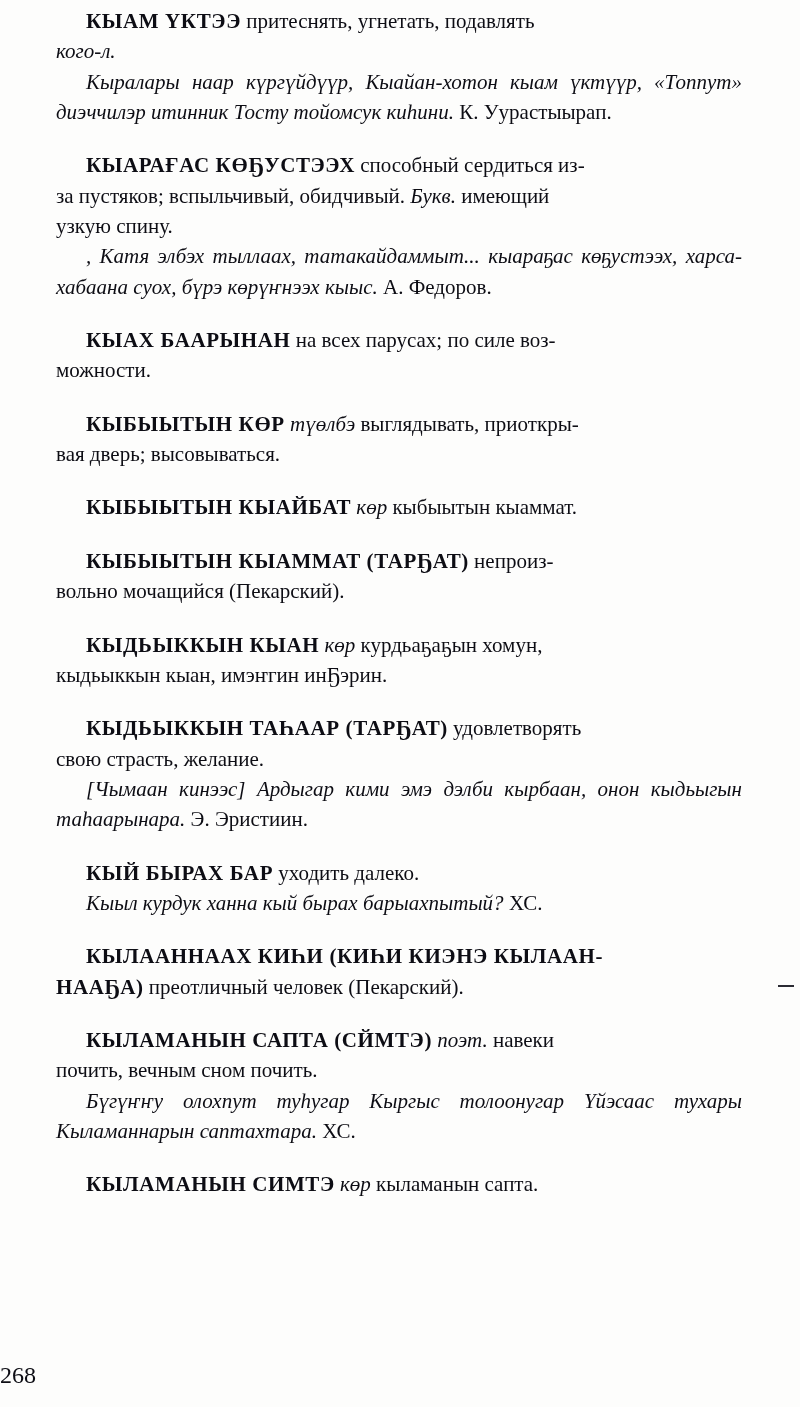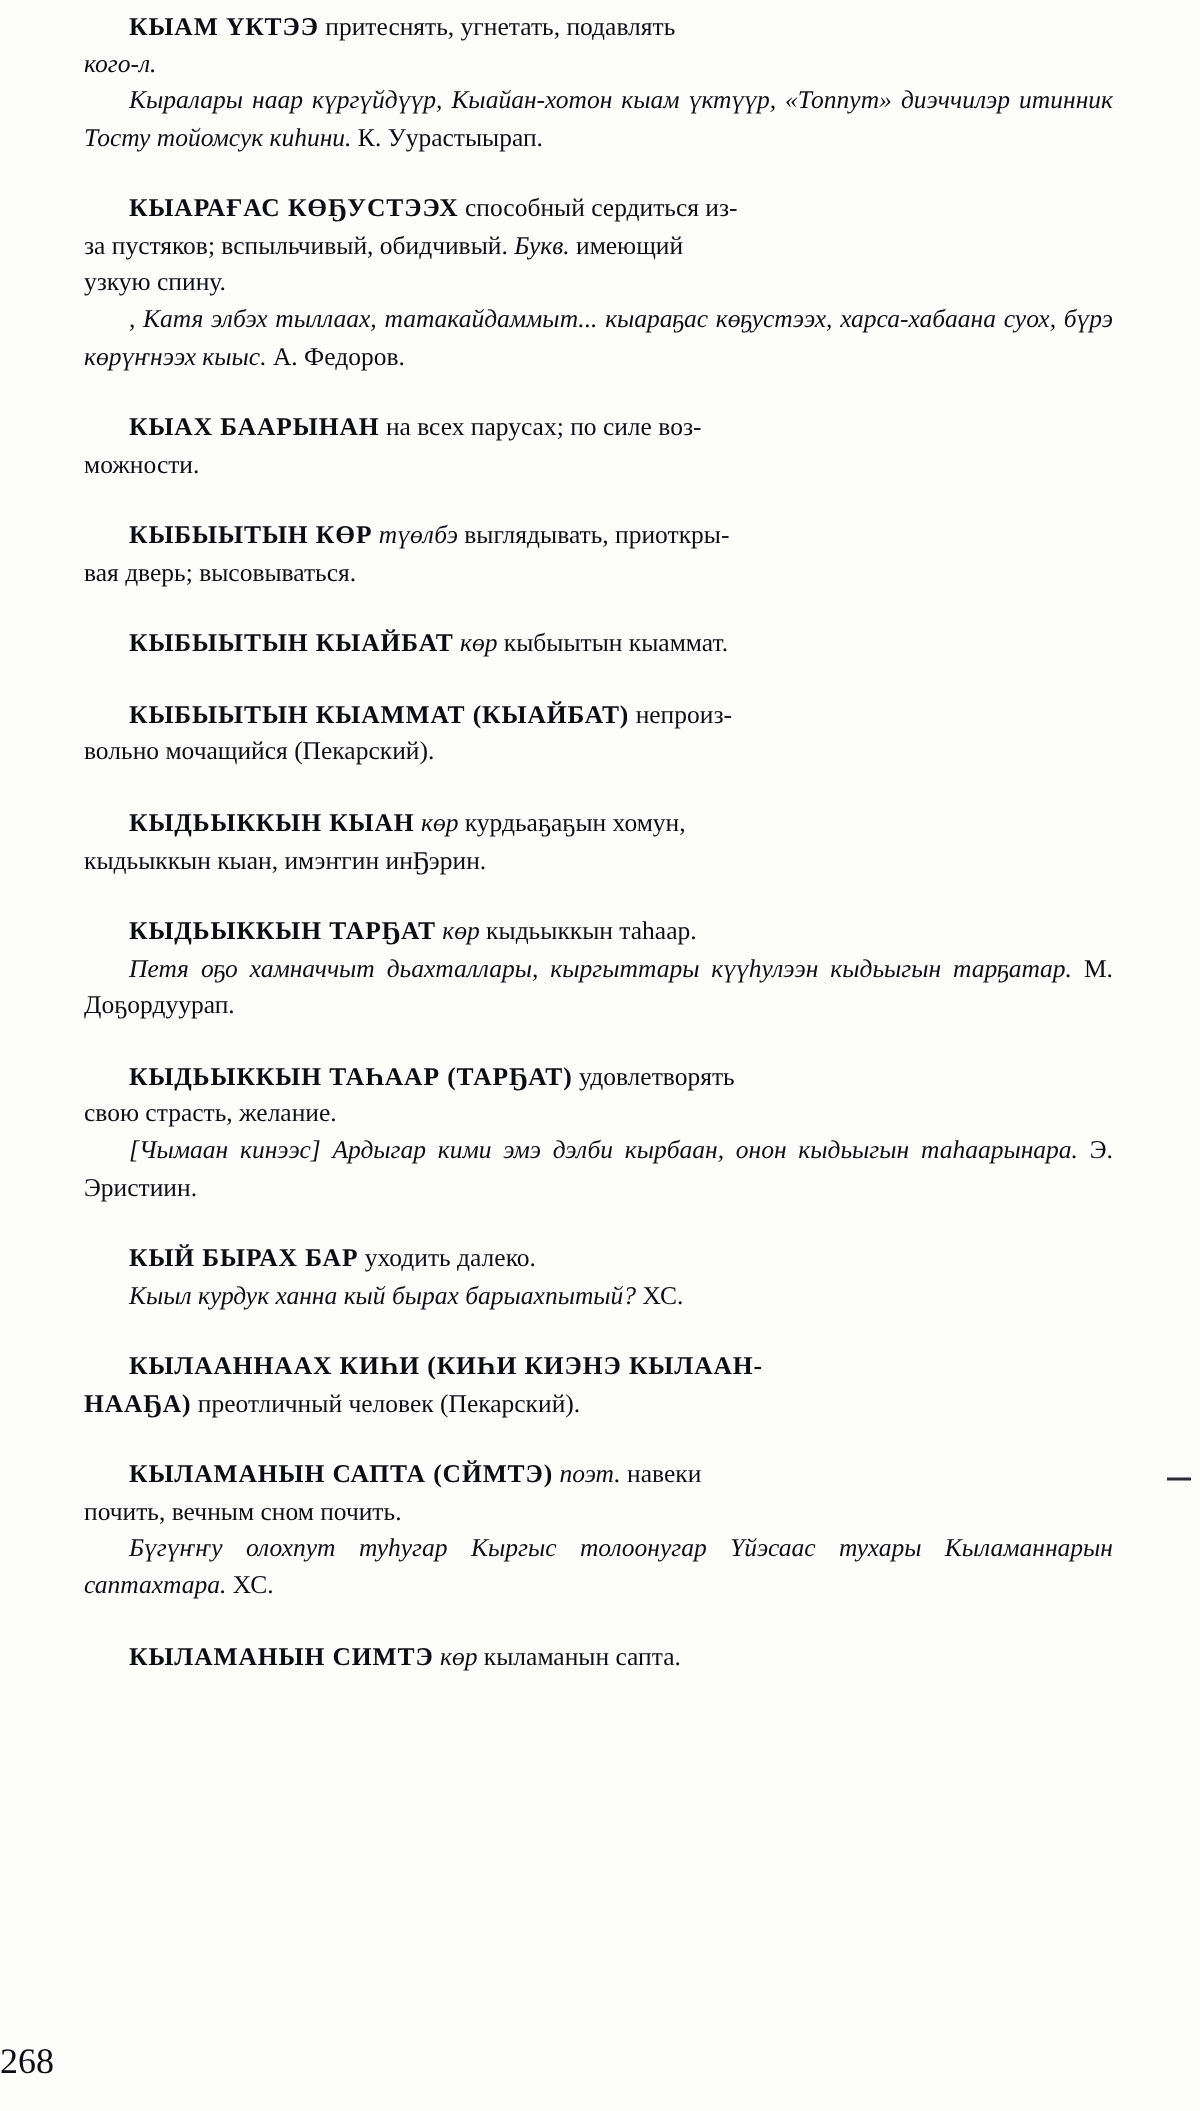--- a/index.html
+++ b/index.html
@@ -14,21 +14,21 @@
   .page {
     position: relative;
     width: 800px;
     height: 1407px;
     background: #fdfdfc;
     box-sizing: border-box;
     padding: 6px 58px 0 56px;
     overflow: hidden;
   }
   .entries {
-    font-size: 17px;
+    font-size: 21px;
     line-height: 1.445;
     text-align: justify;
     text-justify: inter-word;
   }
   .entry {
     margin: 0 0 1px 0;
   }
   .entry + .entry {
     margin-top: 23px;
   }
@@ -124,33 +124,29 @@
     <div class="entry">
       <div class="blk hang"><span class="hw">КЫБЫЫТЫН КӨР</span><span class="ital"> түөлбэ</span><span> выглядывать, приоткры-</span></div>
       <div class="blk">вая дверь; высовываться.</div>
     </div>
 
     <div class="entry">
       <div class="blk hang"><span class="hw">КЫБЫЫТЫН КЫАЙБАТ</span><span class="ital"> көр</span><span> кыбыытын кыаммат.</span></div>
     </div>
 
     <div class="entry">
-      <div class="blk hang"><span class="hw">КЫБЫЫТЫН КЫАММАТ (КЫАЙБАТ)</span><span> непроиз-</span></div>
+      <div class="blk hang"><span class="hw">КЫБЫЫТЫН КЫАММАТ (ТАРҔАТ)</span><span> непроиз-</span></div>
       <div class="blk">вольно мочащийся (Пекарский).</div>
     </div>
 
     <div class="entry">
       <div class="blk hang"><span class="hw">КЫДЬЫККЫН КЫАН</span><span class="ital"> көр</span><span>  курдьаҕаҕын хомун,</span></div>
       <div class="blk">кыдьыккын кыан, имэҥгин инҔэрин.</div>
     </div>
 
-    <div class="entry">
-      <div class="blk hang"><span class="hw">КЫДЬЫККЫН ТАРҔАТ</span><span class="ital"> көр</span><span>  кыдьыккын таһаар.</span></div>
-      <div class="blk ex"><span>Петя оҕо хамначчыт дьахталлары, кыргыттары күүһулээн кыдьыгын тарҕатар.</span><span class="src"> М. Доҕордуурап.</span></div>
-    </div>
 
     <div class="entry">
       <div class="blk hang"><span class="hw">КЫДЬЫККЫН ТАҺААР (ТАРҔАТ)</span><span> удовлетворять</span></div>
       <div class="blk">свою страсть, желание.</div>
       <div class="blk ex"><span>[Чымаан кинээс] Ардыгар кими эмэ дэлби кырбаан, онон кыдьыгын таһаарынара.</span><span class="src"> Э. Эристиин.</span></div>
     </div>
 
     <div class="entry">
       <div class="blk hang"><span class="hw">КЫЙ БЫРАХ БАР</span><span>  уходить далеко.</span></div>
       <div class="blk ex"><span>Кыыл курдук ханна кый бырах барыахпытый?</span><span class="src"> ХС.</span></div>

